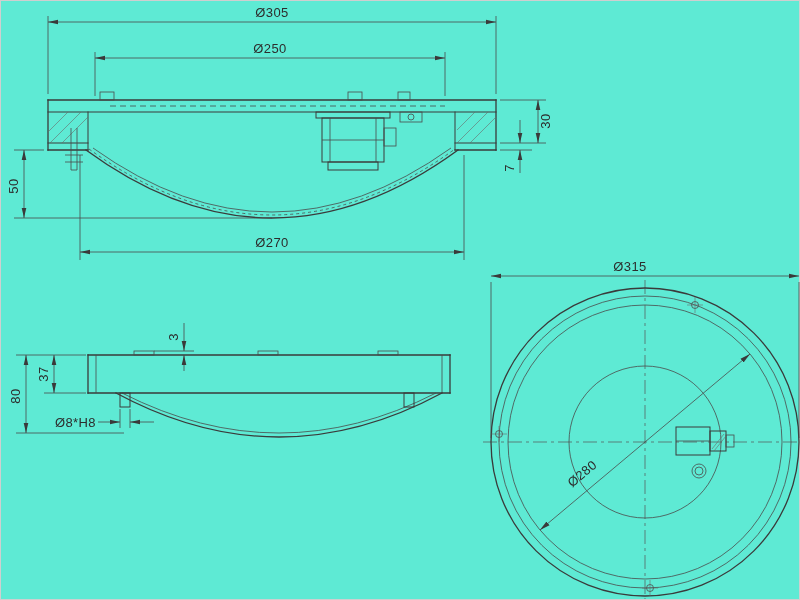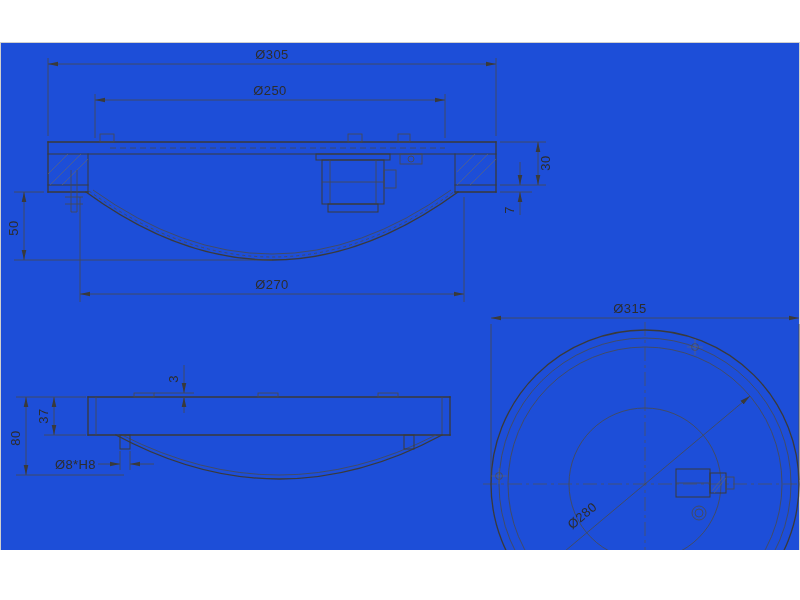--- a/index.html
+++ b/index.html
@@ -1,16 +1,16 @@
 <!DOCTYPE html>
 <html><head>
 <meta charset="utf-8">
 <style>
   html,body{margin:0;padding:0;background:#ffffff;}
-  .page{width:800px;height:508px;position:relative;background:#1d4ed8;margin-top:42px;}
+  .page{width:800px;height:600px;position:relative;background:#5eead4;}
   svg{display:block;}
   .ln   {stroke:#3a3a3a;stroke-width:1.3;fill:none;stroke-linecap:square;}
   .med  {stroke:#3a3a3a;stroke-width:1;fill:none;stroke-linecap:square;}
   .thin {stroke:#4a4a4a;stroke-width:.8;fill:none;stroke-linecap:butt;}
   .hatch{stroke:#6a6a6a;stroke-width:.6;fill:none;}
   .dash {stroke-dasharray:6 4;}
   .dash2{stroke-dasharray:3 3;}
   .cl   {stroke:#555;stroke-width:.7;fill:none;stroke-dasharray:14 4 3 4;}
   .dimtext{font-family:"Liberation Sans",sans-serif;font-size:13px;fill:#2d2d2d;letter-spacing:.4px;}
   .frame{stroke:#cfcfcf;stroke-width:1;fill:none;}

